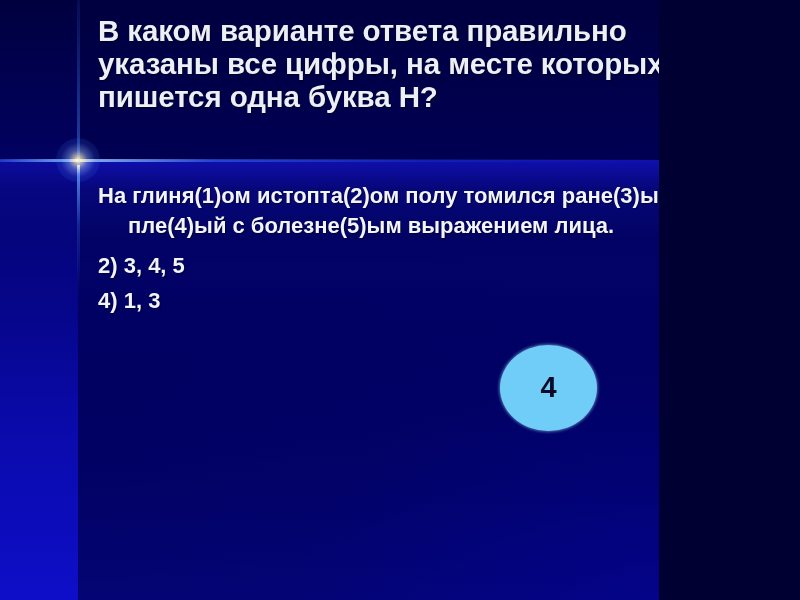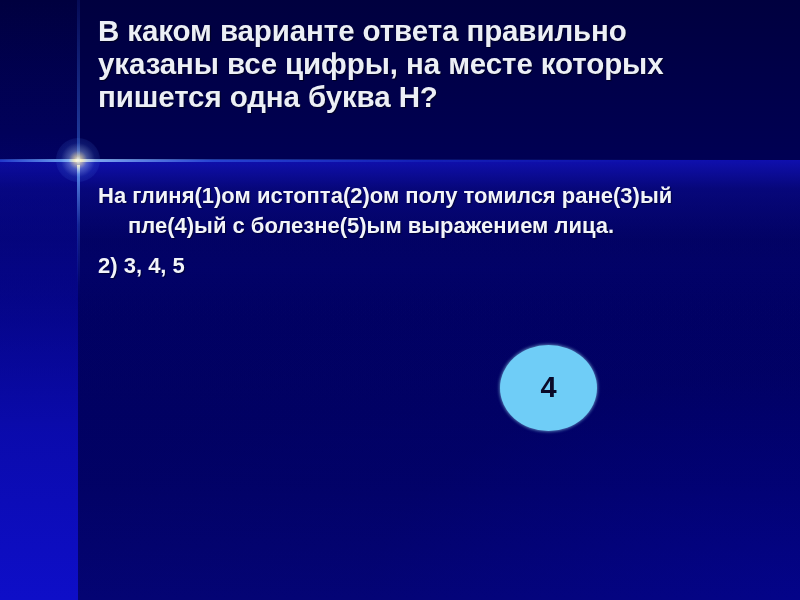--- a/index.html
+++ b/index.html
@@ -2,21 +2,21 @@
 <html><head>
 <meta charset="utf-8">
 <style>
   html, body {
     margin: 0;
     padding: 0;
     background: #000033;
   }
   #slide {
     position: relative;
-    width: 800px;
+    width: 659px;
     height: 600px;
     overflow: hidden;
     font-family: "Liberation Sans", sans-serif;
     background: #737373;
   }
 
   
   .bg-base {
     position: absolute;
     inset: 0;
@@ -194,20 +194,21 @@
     <div class="ray-v"></div>
     <div class="core"></div>
   </div>
 
   <div class="title">В каком варианте ответа правильно указаны все цифры, на месте которых пишется одна буква Н?</div>
 
   <div class="body-text">
     <p class="passage">На глиня(1)ом истопта(2)ом полу томился ране(3)ый пле(4)ый с болезне(5)ым выражением лица.</p>
     <ul class="options">
       <li>2) 3, 4, 5</li>
+      <li>4) 1, 3</li>
     </ul>
   </div>
 
   <div class="answer-bubble">
     <span class="answer-text">4</span>
   </div>
 
 </div>
 
 </body></html>

